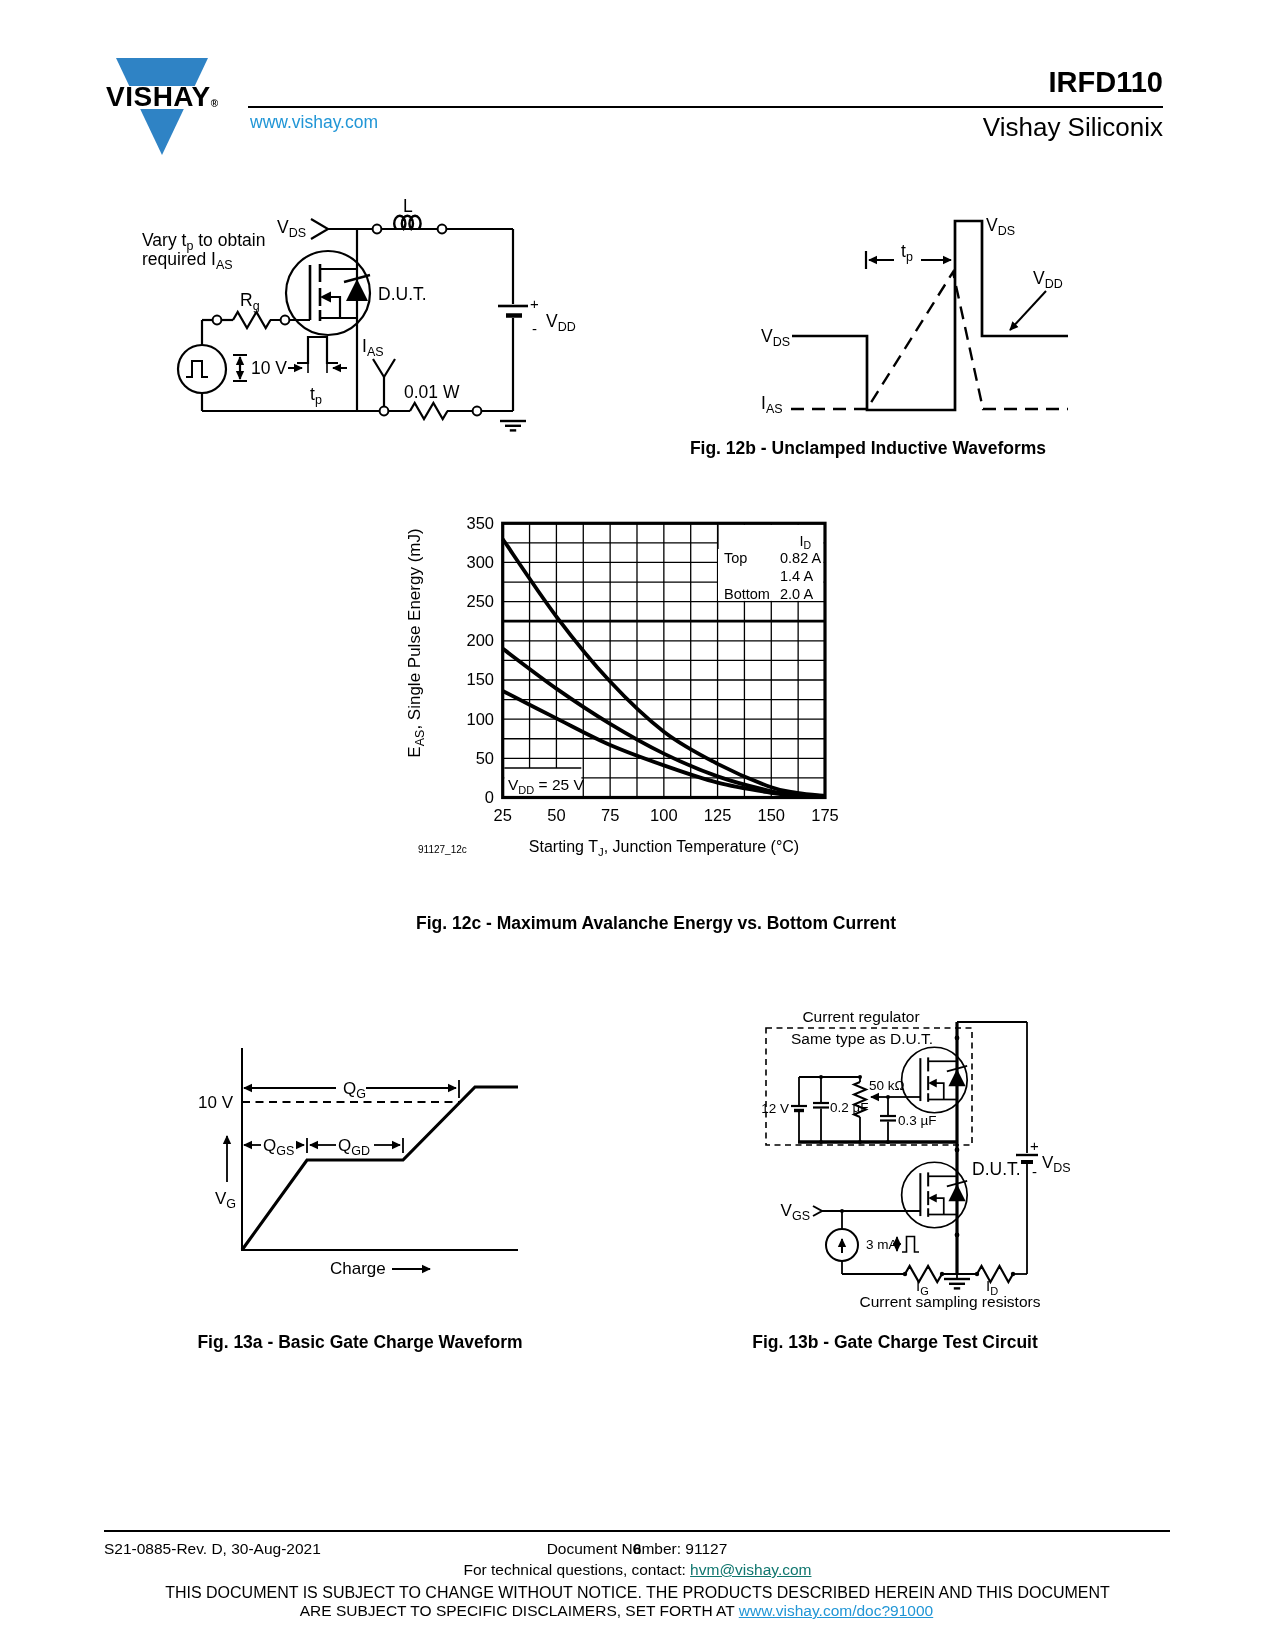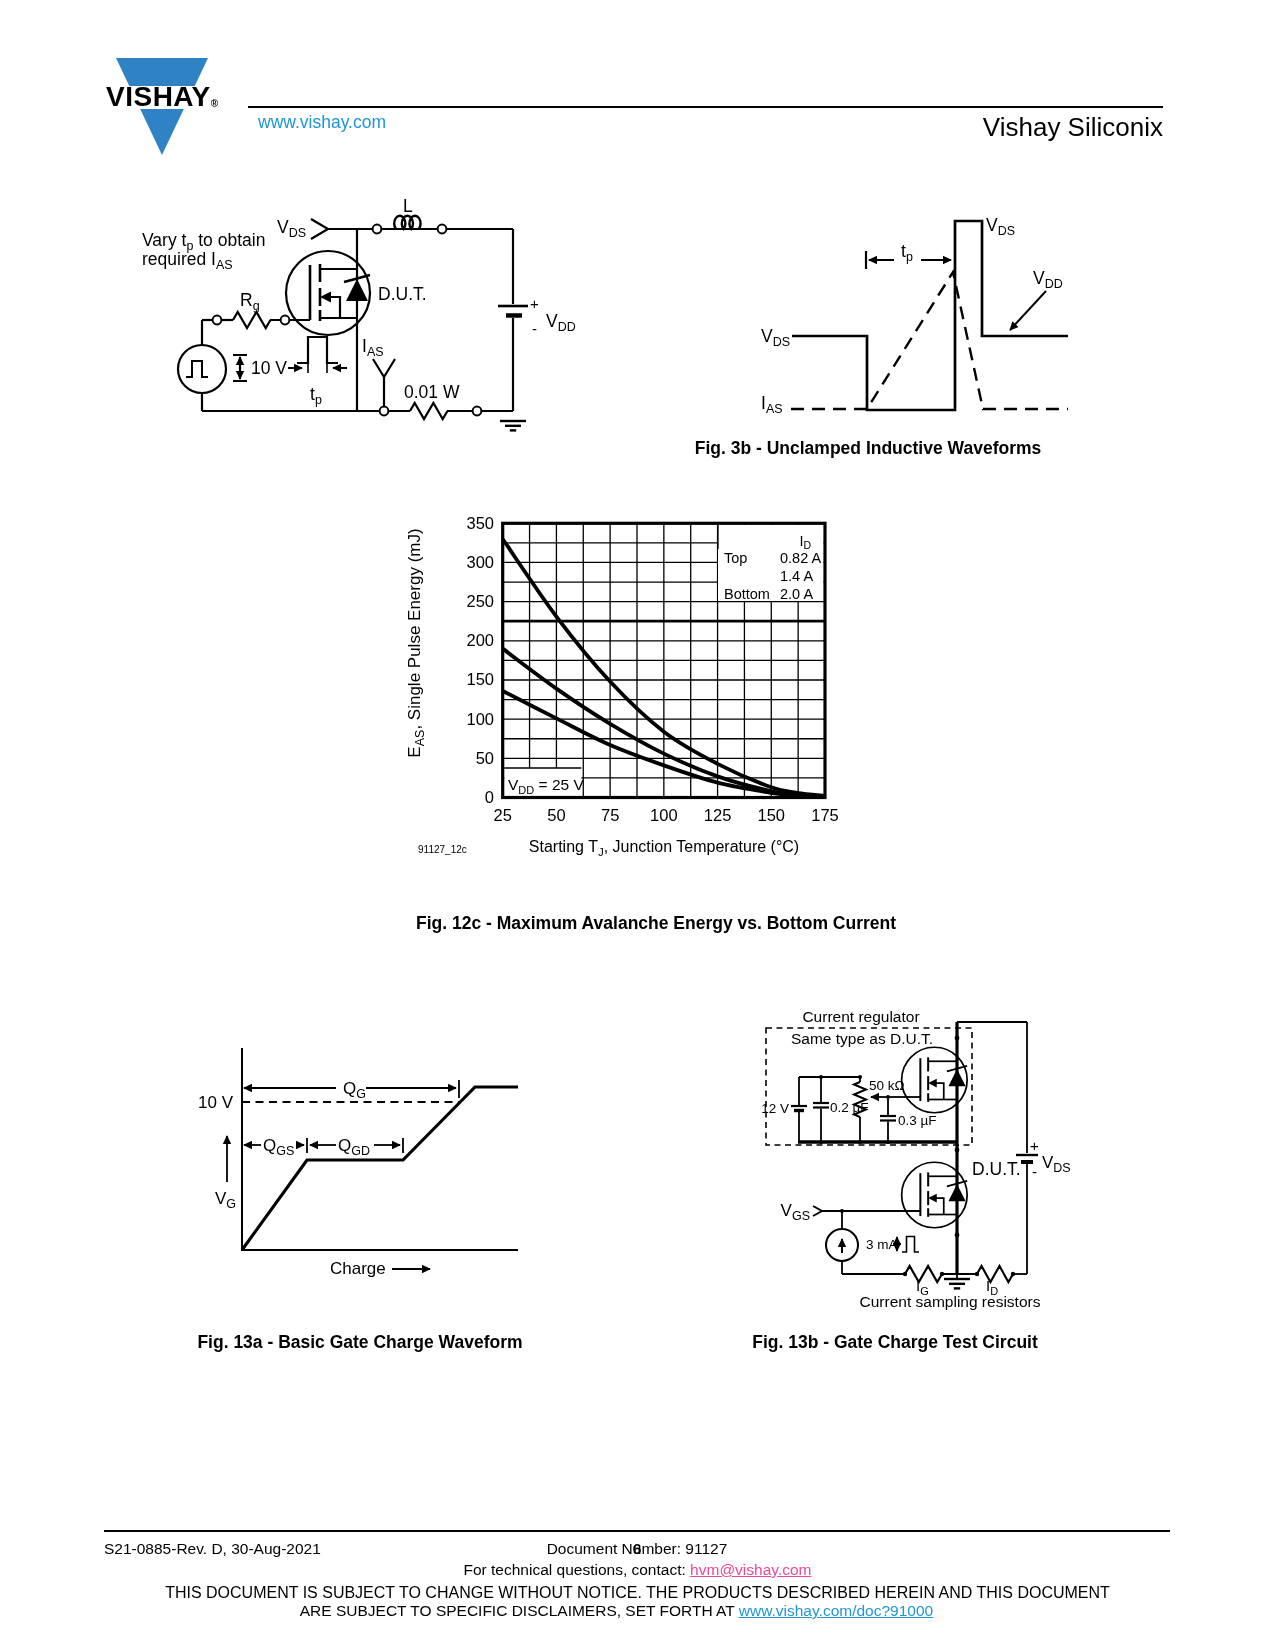--- a/index.html
+++ b/index.html
@@ -43,21 +43,22 @@
       </g>
     </defs>
   </svg>
 
   <svg class="abs" style="left:98px;top:55px;" width="145" height="105" viewBox="0 0 145 105">
     <polygon points="18,3 110,3 64,100" fill="#2f83c5"></polygon>
     <rect x="0" y="31" width="145" height="23" fill="#fff"></rect>
     <text x="8" y="51" font-size="28" font-weight="bold" letter-spacing="0.5"><tspan>VISHAY</tspan><tspan font-size="10" dy="1">®</tspan></text>
   </svg>
   <div class="abs" style="left:248px;top:106px;width:915px;height:2.4px;background:#000;"></div>
-  <div class="abs" style="left:250px;top:112px;font-size:17.5px;margin-left:8px;"><span style="color:#2196d6;">www.vishay.com</span></div>
+  <div class="abs" style="left:250px;top:112px;font-size:17.5px;"><span style="color:#2196d6;">www.vishay.com</span></div>
+  <div class="abs" style="left:663px;top:66px;width:500px;text-align:right;font-size:29px;font-weight:bold;">IRFD110</div>
   <div class="abs" style="left:663px;top:112px;width:500px;text-align:right;font-size:26px;">Vishay Siliconix</div>
 
   <svg class="abs" style="left:100px;top:190px;" width="480" height="250" viewBox="100 190 480 250">
     <g stroke="#000" fill="none" stroke-width="2.2">
 
       <polyline points="311,219 328,229 311,239"></polyline>
       <line x1="328" y1="229" x2="513" y2="229"></line>
 
       <path d="M396,229 a5.6,7.6 0 1 1 7.6,0 a5.6,7.6 0 1 1 7.6,0 a5.6,7.6 0 1 1 7.6,0" stroke-width="2.4"></path>
 
@@ -132,21 +133,21 @@
       <line x1="869" y1="260" x2="894" y2="260" stroke-width="2" marker-start="url(#ah)"></line>
       <line x1="921" y1="260" x2="951" y2="260" stroke-width="2" marker-end="url(#ah)"></line>
       <line x1="1046" y1="291" x2="1010" y2="330" stroke-width="2" marker-end="url(#ah)"></line>
     </g>
     <text x="901" y="257" font-size="17.5"><tspan>t</tspan><tspan font-size="12.5" dy="4">p</tspan></text>
     <text x="986" y="231" font-size="17.5"><tspan>V</tspan><tspan font-size="12.5" dy="4">DS</tspan></text>
     <text x="1033" y="284" font-size="17.5"><tspan>V</tspan><tspan font-size="12.5" dy="4">DD</tspan></text>
     <text x="761" y="342" font-size="17.5"><tspan>V</tspan><tspan font-size="12.5" dy="4">DS</tspan></text>
     <text x="761" y="409" font-size="17.5"><tspan>I</tspan><tspan font-size="12.5" dy="4">AS</tspan></text>
   </svg>
-  <div class="cap" style="left:658px;top:438px;width:420px;">Fig. 3b - Unclamped Inductive Waveforms</div>
+  <div class="cap" style="left:658px;top:438px;width:420px;">Fig. 12b - Unclamped Inductive Waveforms</div>
 
   <svg class="abs" style="left:385px;top:485px;" width="500" height="380" viewBox="385 485 500 380">
     <g id="grid-g" stroke="#000" stroke-width="1.3">
         <line x1="529.5583333333333" x2="529.5583333333333" y1="523.3" y2="797.5"></line>
         <line x1="556.4166666666666" x2="556.4166666666666" y1="523.3" y2="797.5"></line>
         <line x1="583.275" x2="583.275" y1="523.3" y2="797.5"></line>
         <line x1="610.1333333333333" x2="610.1333333333333" y1="523.3" y2="797.5"></line>
         <line x1="636.9916666666667" x2="636.9916666666667" y1="523.3" y2="797.5"></line>
         <line x1="663.85" x2="663.85" y1="523.3" y2="797.5"></line>
         <line x1="690.7083333333334" x2="690.7083333333334" y1="523.3" y2="797.5"></line>
@@ -334,16 +335,16 @@
     <text x="916" y="1291" font-size="15"><tspan>I</tspan><tspan font-size="11" dy="3.5">G</tspan></text>
     <text x="986" y="1291" font-size="15"><tspan>I</tspan><tspan font-size="11" dy="3.5">D</tspan></text>
     <text x="950" y="1307" font-size="15.5" text-anchor="middle">Current sampling resistors</text>
   </svg>
   <div class="cap" style="left:685px;top:1332px;width:420px;">Fig. 13b - Gate Charge Test Circuit</div>
 
   <div class="abs" style="left:104px;top:1530px;width:1066px;height:2.4px;background:#000;"></div>
   <div class="abs" style="left:104px;top:1540px;font-size:15.5px;">S21-0885-Rev. D, 30-Aug-2021</div>
   <div class="abs" style="left:104px;top:1540px;width:1066px;text-align:center;font-size:15.5px;font-weight:bold;">6</div>
   <div class="abs" style="left:104px;top:1540px;width:1066px;text-align:center;font-size:15.5px;">Document Number: 91127</div>
-  <div class="abs" style="left:0;top:1561px;width:1275px;text-align:center;font-size:15.5px;"><span>For technical questions, contact: </span><a style="color:#ec4899;">hvm@vishay.com</a></div>
+  <div class="abs" style="left:0;top:1561px;width:1275px;text-align:center;font-size:15.5px;"><span>For technical questions, contact: </span><a style="color:#0f766e;">hvm@vishay.com</a></div>
   <div class="abs" style="left:0;top:1584px;width:1275px;text-align:center;font-size:16px;">THIS DOCUMENT IS SUBJECT TO CHANGE WITHOUT NOTICE. THE PRODUCTS DESCRIBED HEREIN AND THIS DOCUMENT</div>
   <div class="abs" style="left:0;top:1602px;width:1233px;text-align:center;font-size:15.5px;"><span>ARE SUBJECT TO SPECIFIC DISCLAIMERS, SET FORTH AT </span><a style="color:#2196d6;">www.vishay.com/doc?91000</a></div>
 </div>
 
 </body></html>

